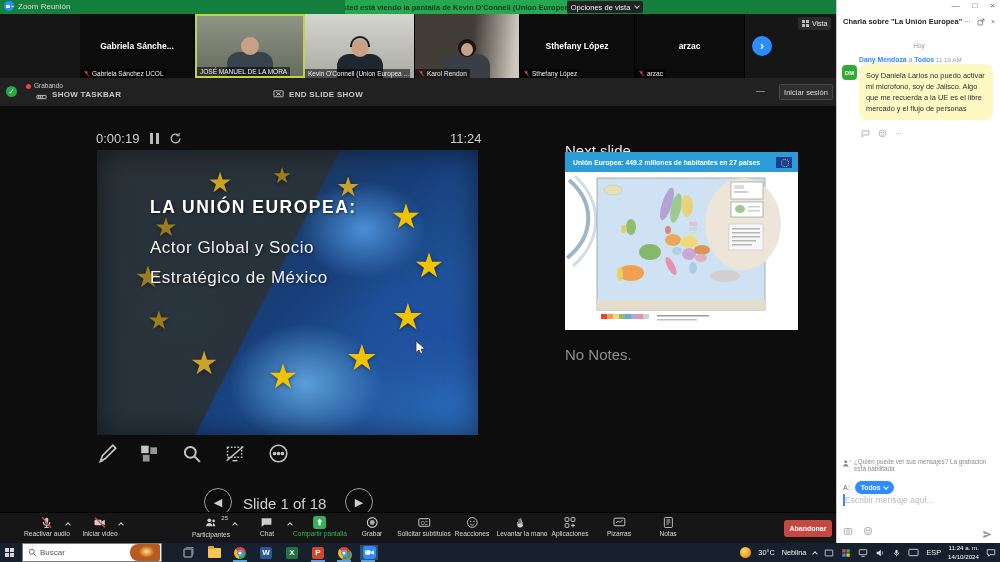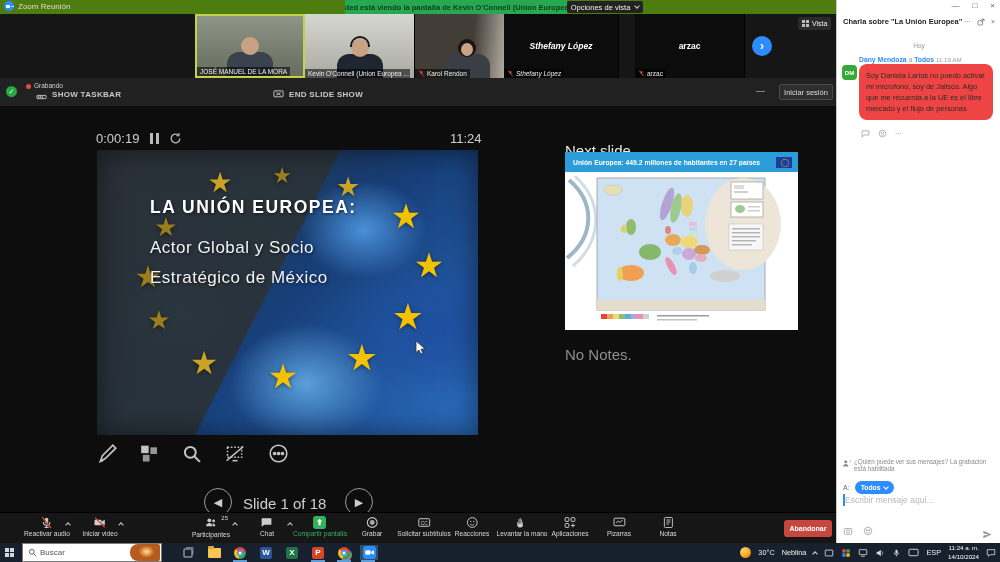--- a/index.html
+++ b/index.html
@@ -1,20 +1,20 @@
 <!DOCTYPE html>
 <html><head>
 <meta charset="utf-8">
 <style>
   * { margin:0; padding:0; box-sizing:border-box; }
   body { background:#000; font-family:"Liberation Sans", sans-serif; }
   .screen { position:relative; width:1000px; height:562px; background:#000; overflow:hidden; }
 
   
-  .titlebar { position:absolute; left:0; top:0; width:836px; height:16px; background:#4d7c0f; color:#ddd; }
+  .titlebar { position:absolute; left:0; top:0; width:836px; height:16px; background:#15803d; color:#ddd; }
   .tb-left { position:absolute; left:4px; top:1px; display:flex; align-items:center; gap:4px; font-size:8px; }
   .zoom-logo { width:10px; height:10px; border-radius:50%; background:#2d8cff; position:relative; }
   .zoom-logo::after { content:""; position:absolute; left:2px; top:3.5px; width:4px; height:3px; background:#fff; border-radius:1px; box-shadow:4.5px 0 0 -1px #fff; }
   .share-banner { position:absolute; left:345px; top:0; width:222px; height:14px; background:#25a850; color:#123a1c; font-size:7.5px; font-weight:bold; display:flex; align-items:center; justify-content:center; white-space:nowrap; overflow:hidden; }
   .view-options { position:absolute; left:567px; top:1px; width:76px; height:12px; background:#222; border-radius:2px; color:#eee; font-size:7.5px; display:flex; align-items:center; justify-content:center; gap:5px; }
   .chev { width:4px; height:4px; border-right:1px solid #ccc; border-bottom:1px solid #ccc; display:inline-block; transform:rotate(45deg); margin-top:-2px; }
   .chev.up { transform:rotate(-135deg); margin-top:2px; }
 
   
   .strip { position:absolute; left:0; top:14px; width:836px; height:64px; background:#161616; }
@@ -99,21 +99,21 @@
   .chat { position:absolute; left:836px; top:0; width:164px; height:543px; background:#fff; border-left:1px solid #c9c9c9; color:#333; }
   .chat-winctl { position:absolute; right:5px; top:1px; display:flex; gap:13px; color:#555; font-size:8px; }
   .chat-header { position:absolute; left:6px; top:17px; width:152px; display:flex; align-items:center; }
   .chat-title { font-size:7.5px; font-weight:bold; color:#222; flex:1; white-space:nowrap; overflow:hidden; }
   .chat-hicons { display:flex; gap:6px; color:#777; font-size:7px; align-items:center; }
   .day-divider { position:absolute; left:0; top:42px; width:164px; text-align:center; font-size:6.5px; color:#999; }
   .msg-meta { position:absolute; left:22px; top:56px; font-size:6.8px; white-space:nowrap; }
   .c-blue { color:#2d8cff; font-weight:bold; }
   .c-gray { color:#999; font-weight:normal; }
   .avatar { position:absolute; left:5px; top:65px; width:15px; height:15px; border-radius:4px; background:#35a936; color:#fff; font-size:6px; font-weight:bold; display:flex; align-items:center; justify-content:center; }
-  .bubble { position:absolute; left:22px; top:64px; width:134px; background:#ef4444; border-radius:8px; padding:6px 7px; font-size:7.4px; line-height:1.5; color:#2b2b2b; }
+  .bubble { position:absolute; left:22px; top:64px; width:134px; background:#fef9c3; border-radius:8px; padding:6px 7px; font-size:7.4px; line-height:1.5; color:#2b2b2b; }
   .msg-actions { position:absolute; left:24px; top:129px; display:flex; gap:8px; color:#9a9a9a; font-size:7px; align-items:center; }
   .privacy { position:absolute; left:5px; top:458px; width:152px; font-size:6.3px; color:#8a8a8a; display:flex; gap:3px; }
   .to-row { position:absolute; left:6px; top:481px; display:flex; align-items:center; gap:5px; }
   .to-label { font-size:7px; color:#666; }
   .todos-pill { height:13px; padding:0 6px; border-radius:7px; background:#2d8cff; color:#fff; font-size:6.8px; font-weight:bold; display:flex; align-items:center; gap:3px; }
   .todos-pill .chev { border-color:#fff; }
   .chat-input { position:absolute; left:8px; top:495px; width:148px; border:none; outline:none; font-size:8.5px; color:#444; font-family:"Liberation Sans",sans-serif; }
   .chat-input::placeholder { color:#b8b8b8; }
   .caret-line { position:absolute; left:6px; top:494px; width:1.5px; height:12px; background:#2d8cff; }
   .chat-bicons { position:absolute; left:6px; top:526px; display:flex; gap:10px; color:#999; }
@@ -156,20 +156,30 @@
       <span>Zoom Reunión</span>
     </div>
     <div class="share-banner">Usted está viendo la pantalla de Kevin O'Connell (Union Europea...</div>
     <div class="view-options">
       <span>Opciones de vista</span>
       <span class="chev"></span>
     </div>
   </div>
 
   <div class="strip">
+    <div class="vtile tile-dark" style="left:80px;width:115px;">
+      <div class="center-name">Gabriela  Sánche...</div>
+      <div class="vlabel">
+          <svg class="mic-red" width="7" height="7" viewBox="0 0 24 24">
+            <rect x="9" y="3" width="6" height="11" rx="3" fill="#e04b42"></rect>
+            <line x1="4" y1="2" x2="20" y2="22" stroke="#e04b42" stroke-width="3"></line>
+          </svg>
+          <span>Gabriela Sánchez UCOL</span>
+        </div>
+    </div>
     <div class="vtile tile-jose" style="left:195px;width:110px;">
       <div class="person">
           <div class="head"></div>
           <div class="torso"></div>
         </div>
       <div class="vlabel">
           <span>JOSÉ MANUEL DE LA MORA</span>
         </div>
     </div>
     <div class="vtile tile-kevin" style="left:305px;width:110px;">
@@ -189,21 +199,21 @@
           <div class="torso" style="background:#3a3f46;"></div>
         </div>
       <div class="vlabel">
           <svg class="mic-red" width="7" height="7" viewBox="0 0 24 24">
             <rect x="9" y="3" width="6" height="11" rx="3" fill="#e04b42"></rect>
             <line x1="4" y1="2" x2="20" y2="22" stroke="#e04b42" stroke-width="3"></line>
           </svg>
           <span>Karol Rendon</span>
         </div>
     </div>
-    <div class="vtile tile-dark" style="left:504px;width:115px;font-style:italic;">
+    <div class="vtile tile-dark" style="left:520px;width:115px;">
       <div class="center-name">Sthefany López</div>
       <div class="vlabel">
           <svg class="mic-red" width="7" height="7" viewBox="0 0 24 24">
             <rect x="9" y="3" width="6" height="11" rx="3" fill="#e04b42"></rect>
             <line x1="4" y1="2" x2="20" y2="22" stroke="#e04b42" stroke-width="3"></line>
           </svg>
           <span>Sthefany López</span>
         </div>
     </div>
     <div class="vtile tile-dark" style="left:635px;width:110px;">

